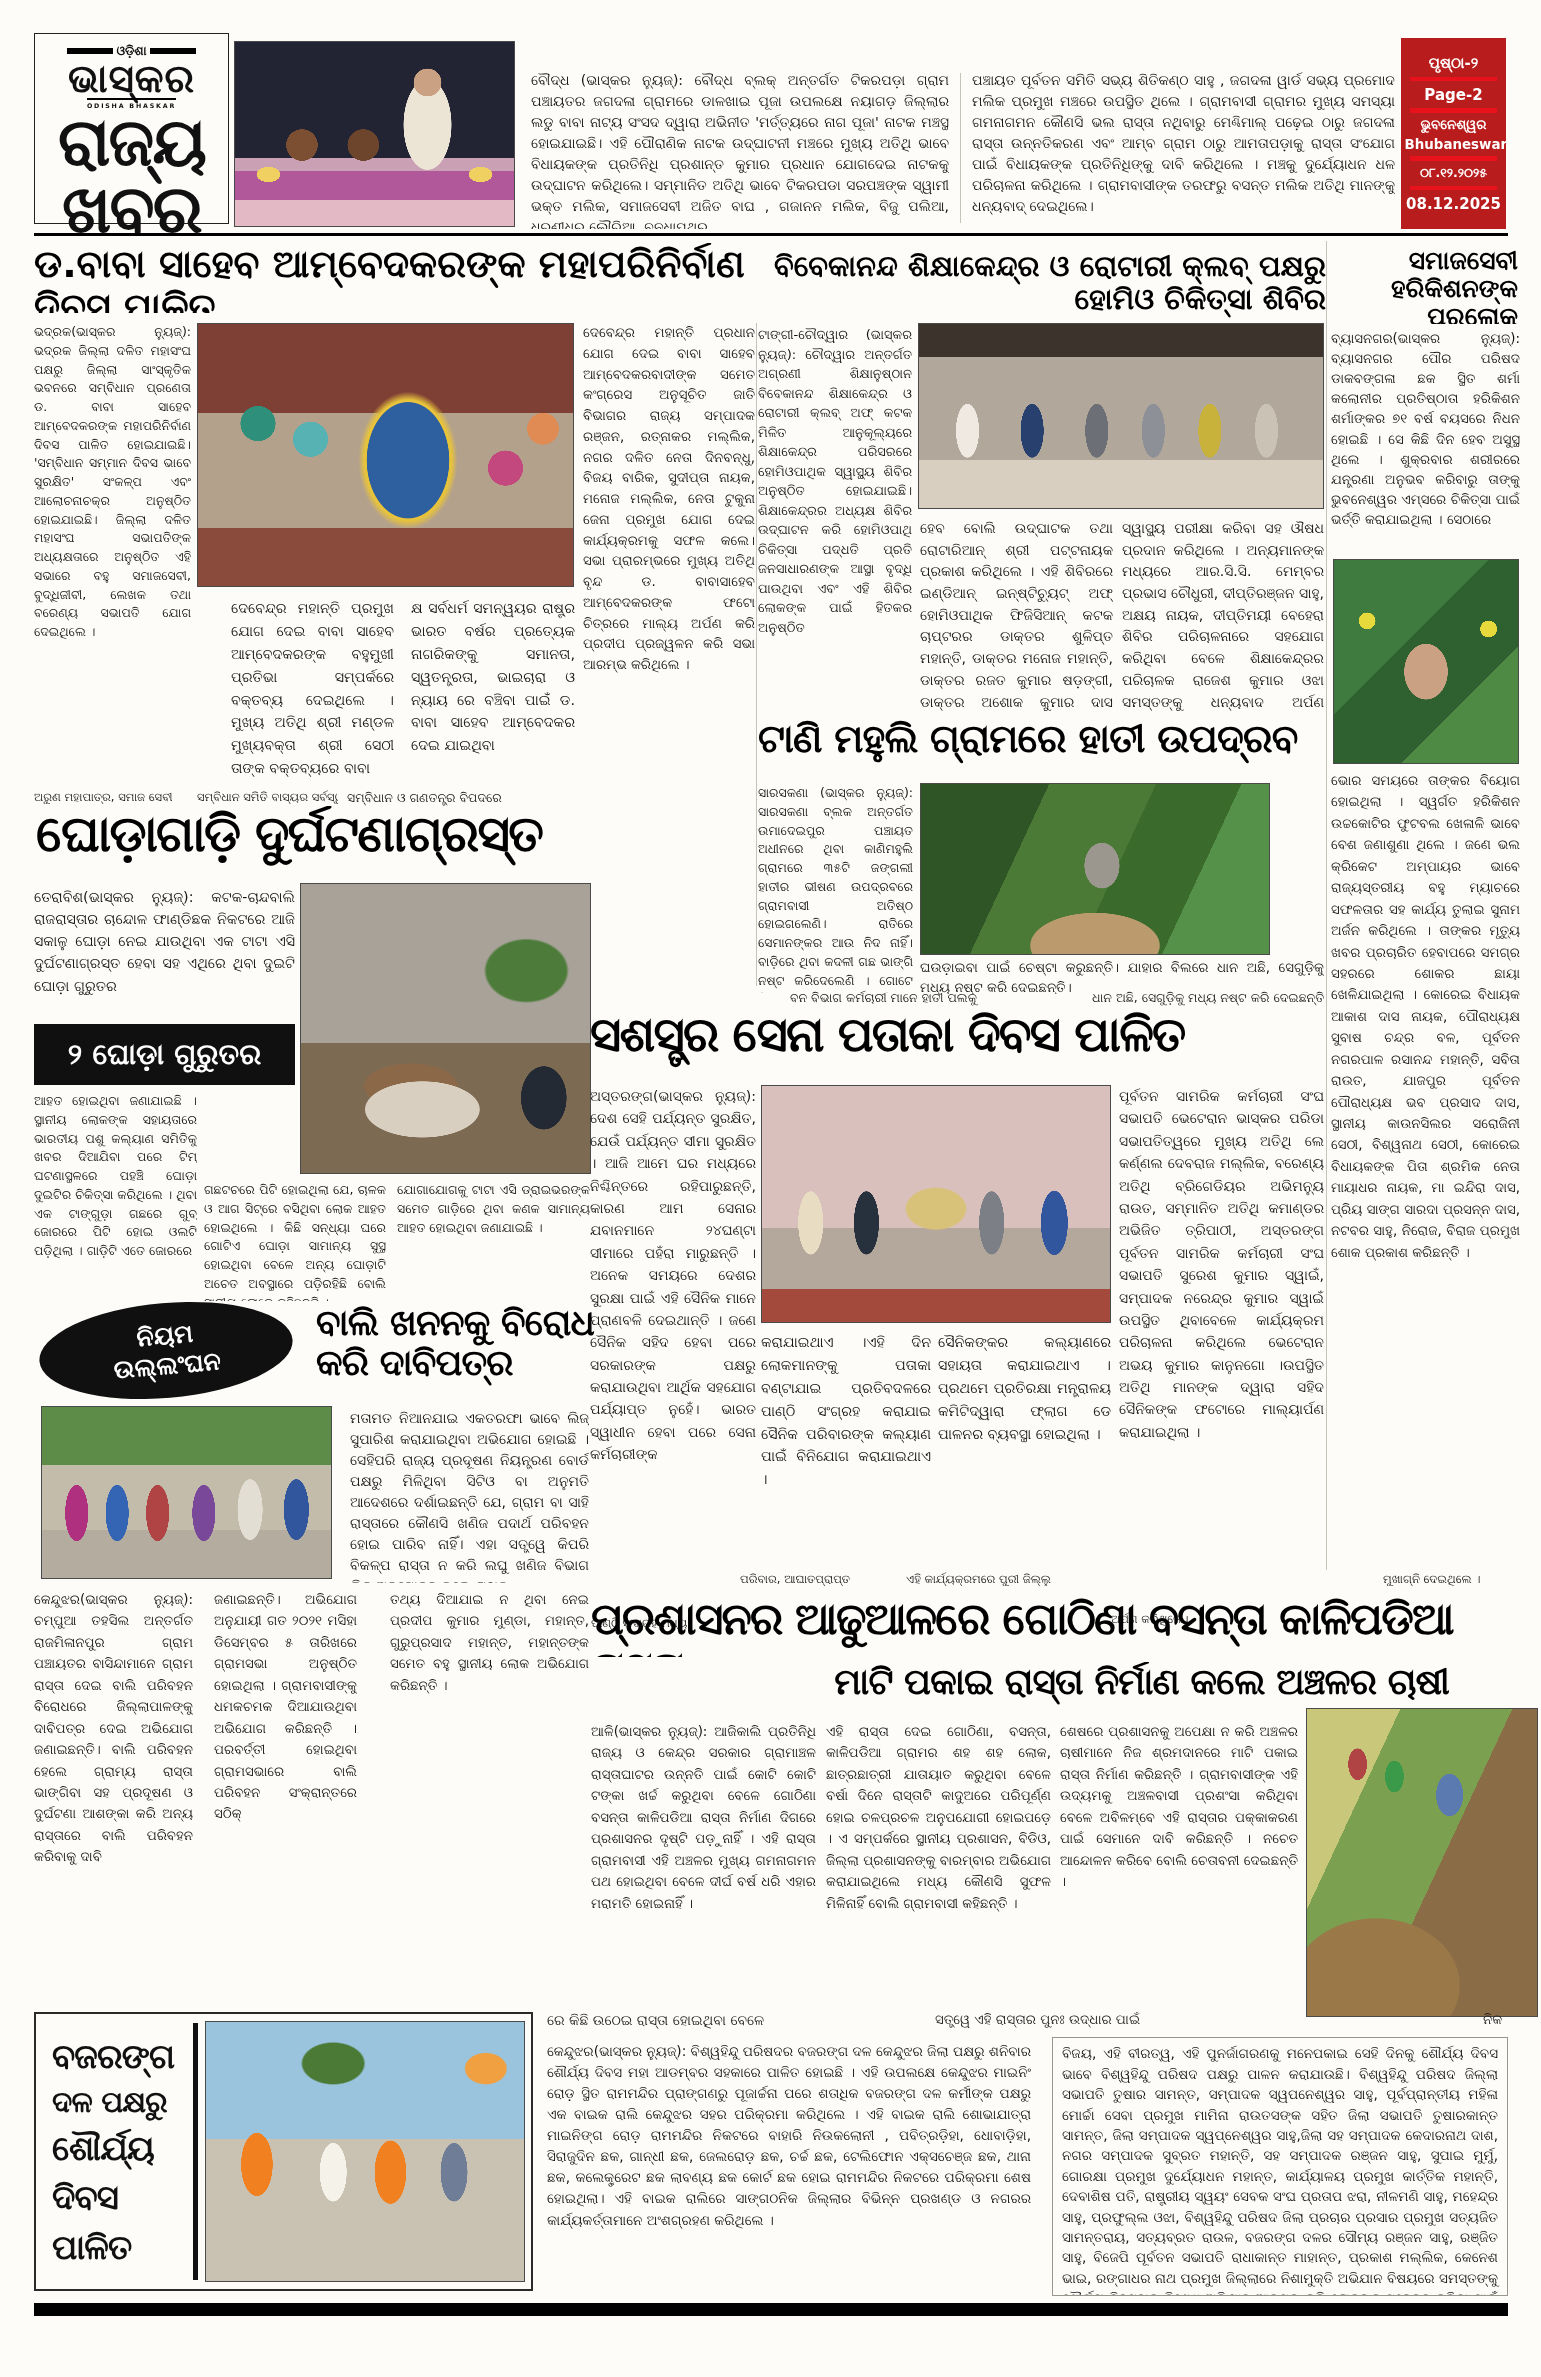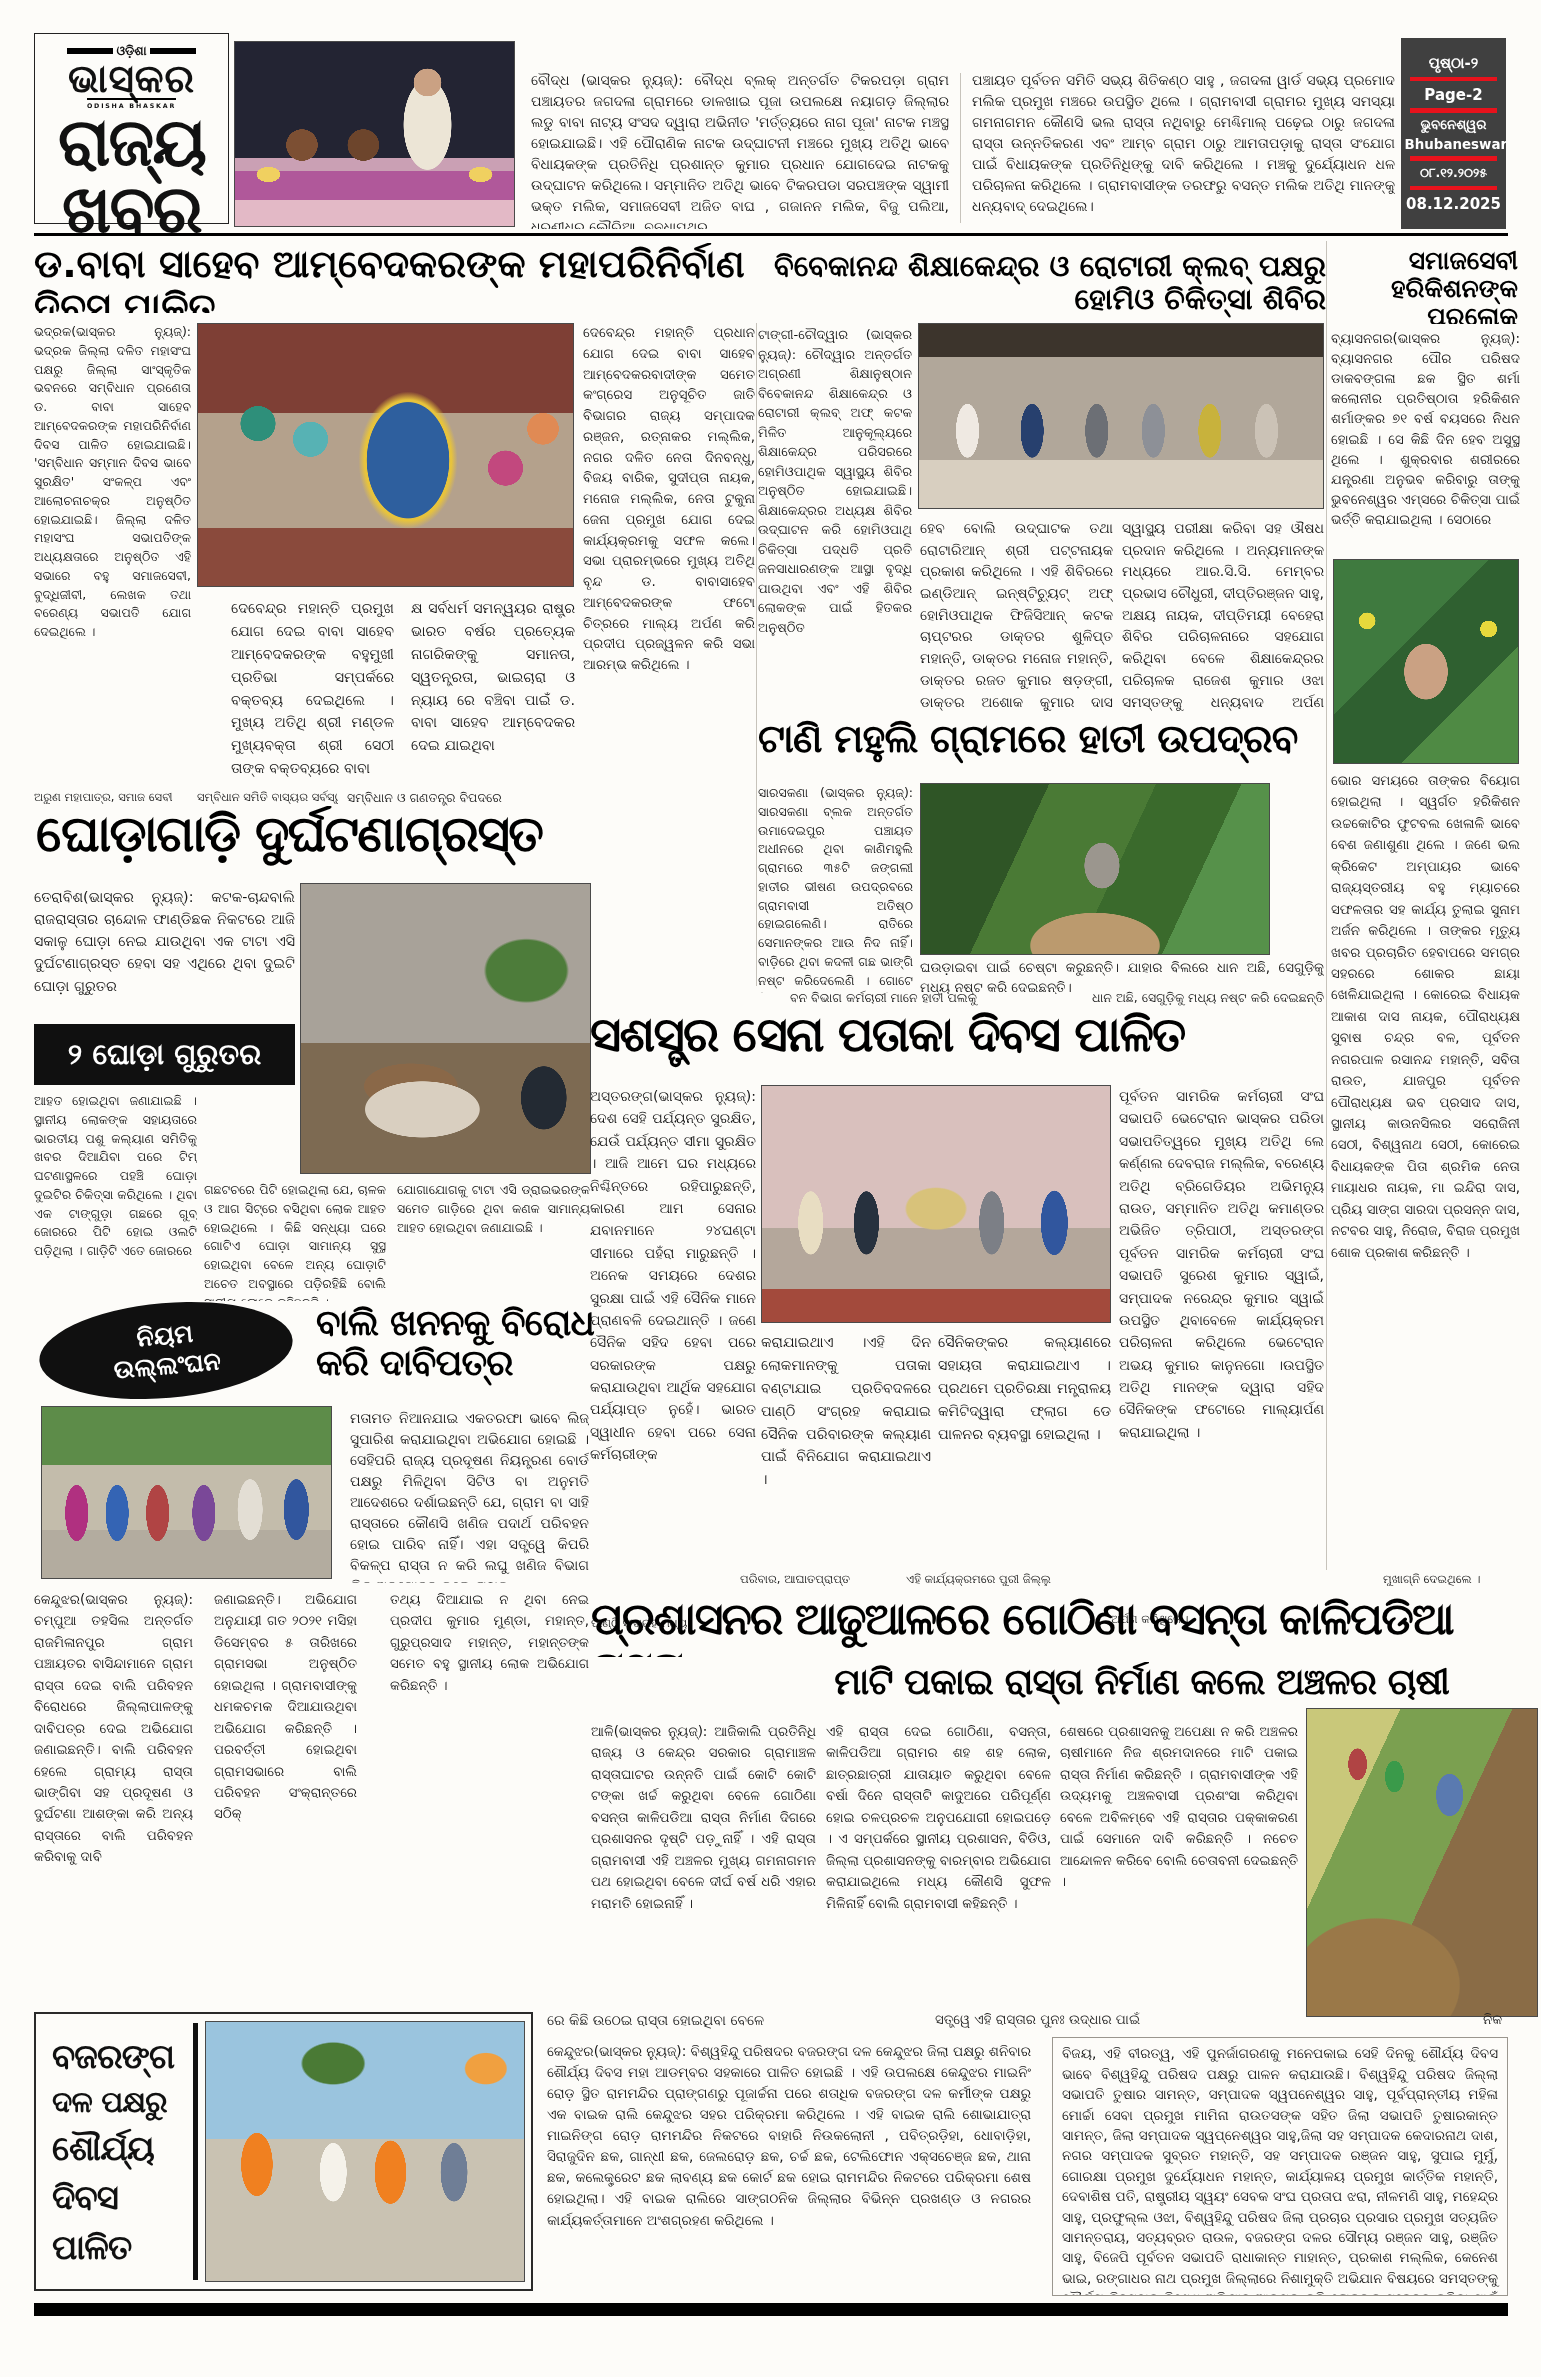--- a/index.html
+++ b/index.html
@@ -17,21 +17,21 @@
   
   .masthead{border:1.8px solid #222;display:flex;flex-direction:column;align-items:center;justify-content:flex-start;padding-top:9px;}
   .mh-toprow{display:flex;align-items:center;gap:3.6px;}
   .mh-bar{height:6.3px;width:46px;background:#000;}
   .mh-state{font-size:12.5px;font-weight:700;}
   .mh-brand{font-size:39px;font-weight:800;letter-spacing:0.9px;line-height:1.0;}
   .mh-sub{font-size:6.3px;letter-spacing:1.8px;font-weight:700;border-top:2.7px solid #000;padding-top:1.8px;}
   .mh-title{font-size:66px;font-weight:800;line-height:1.02;letter-spacing:-1.8px;}
 
   
-  .pagebox{background:#404040;color:#fff;display:flex;flex-direction:column;align-items:stretch;justify-content:center;text-align:center;padding:5.4px 3.6px;}
+  .pagebox{background:#b91c1c;color:#fff;display:flex;flex-direction:column;align-items:stretch;justify-content:center;text-align:center;padding:5.4px 3.6px;}
   .pb-item{font-size:15px;font-weight:700;padding:1.8px 0;}
   .pb-red{height:4.5px;background:#e8121c;margin:2.7px 5.4px;}
 
   .badge-black{background:#101010;color:#fff;display:flex;align-items:center;justify-content:center;font-weight:700;}
   .oval{background:#101010;color:#fff;border-radius:50%;display:flex;flex-direction:column;align-items:center;justify-content:center;font-weight:700;transform:rotate(-5deg);}
 
   .bj-box{border:2.7px solid #2a2a2a;}
   .bj-line{font-size:34px;font-weight:800;line-height:1.45;letter-spacing:-0.9px;}
   .bot-box{border:0.9px solid #9a968e;padding:5.4px 9px;}
 

